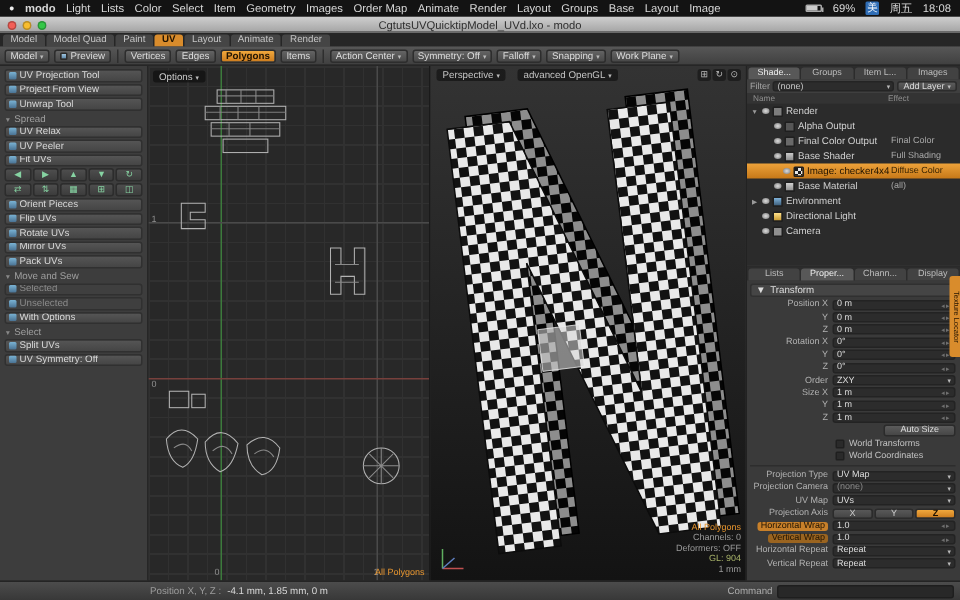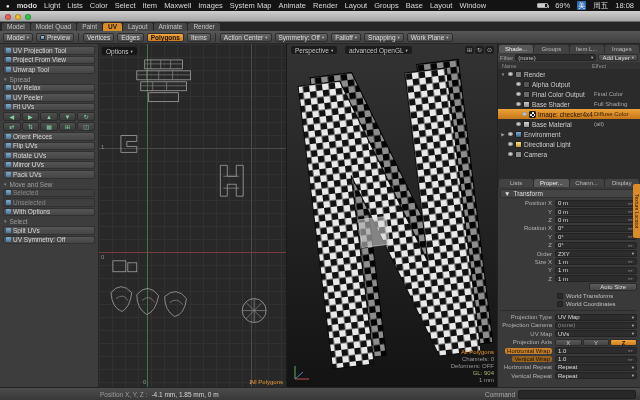--- a/index.html
+++ b/index.html
@@ -134,46 +134,47 @@
 <body>
 
 <div class="menubar">
   <span class="apple">●</span>
   <span class="mitem b">modo</span>
   <span class="mitem">Light</span>
   <span class="mitem">Lists</span>
   <span class="mitem">Color</span>
   <span class="mitem">Select</span>
   <span class="mitem">Item</span>
-  <span class="mitem">Maxwell</span>
+  <span class="mitem">Geometry</span>
   <span class="mitem">Images</span>
-  <span class="mitem">System Map</span>
+  <span class="mitem">Order Map</span>
   <span class="mitem">Animate</span>
   <span class="mitem">Render</span>
   <span class="mitem">Layout</span>
   <span class="mitem">Groups</span>
   <span class="mitem">Base</span>
   <span class="mitem">Layout</span>
-  <span class="mitem">Window</span>
+  <span class="mitem">Image</span>
   <span class="spacer"></span>
   <span class="battery">
       <i></i>
     </span>
   <span class="mitem">69%</span>
   <span class="ime">美</span>
   <span class="mitem">周五</span>
   <span class="mitem">18:08</span>
 </div>
 
 <div class="titlebar">
   <span class="lights">
     <span class="light lr"></span>
     <span class="light ly"></span>
     <span class="light lg"></span>
   </span>
+  <span>CgtutsUVQuicktipModel_UVd.lxo - modo</span>
 </div>
 
 <div class="tabrow">
   <span class="ltab">Model</span>
   <span class="ltab">Model Quad</span>
   <span class="ltab">Paint</span>
   <span class="ltab on">UV</span>
   <span class="ltab">Layout</span>
   <span class="ltab">Animate</span>
   <span class="ltab">Render</span>

